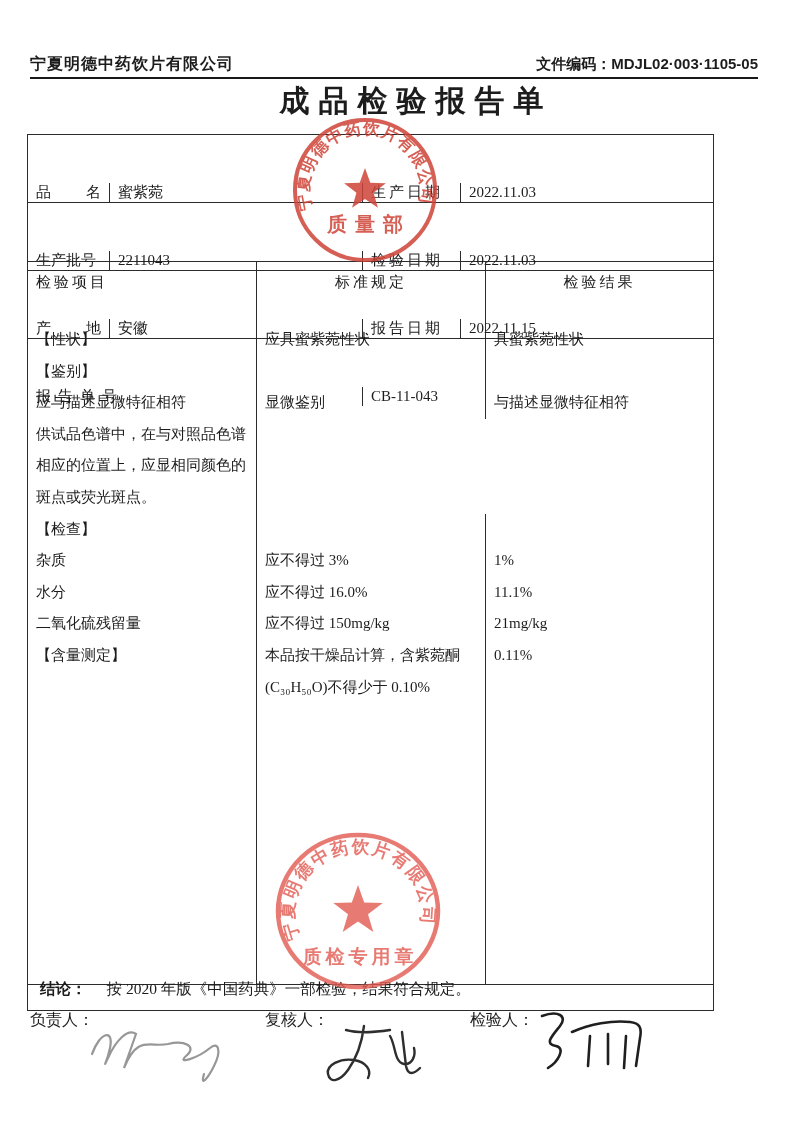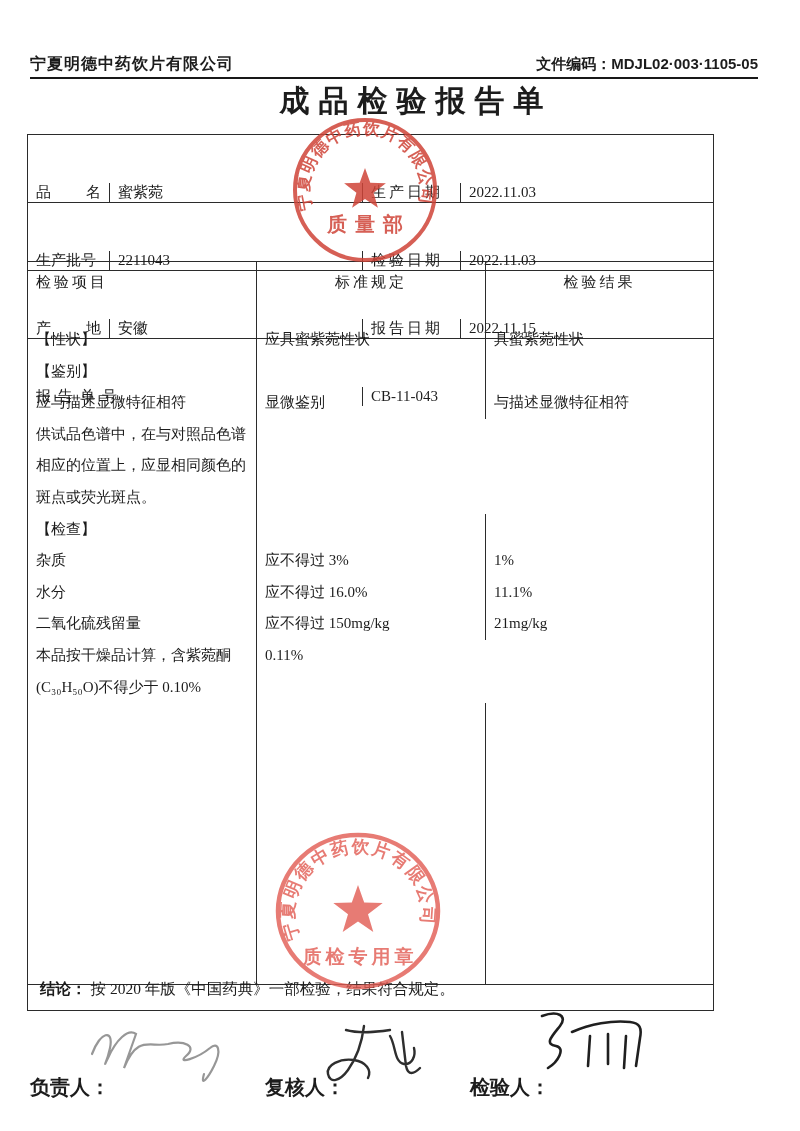--- a/index.html
+++ b/index.html
@@ -42,25 +42,25 @@
   .hrow{height:40px;}
   .hrow .cc{display:flex;align-items:center;line-height:normal;}
   .hrow .c2,.hrow .c3{justify-content:center;}
   .hd{letter-spacing:3px;text-underline-offset:4px;text-align:center;}
   .sprow{height:22px;}
   .drow .cc{min-height:31.6px;}
   .fillrow{flex:1;}
 
   
   .conclusion{left:27px;top:985px;width:687px;height:26px;border:1.6px solid #2b2b2b;border-top:none;
-              box-sizing:border-box;display:flex;align-items:center;padding:0 0 16px 12px;font-size:15.5px;}
+              box-sizing:border-box;display:flex;align-items:center;padding:0 0 16px 12px;font-size:15.5px;gap:16px;}
   .conclusion b{font-weight:bold;margin-right:4px;}
 
   
-  .sign-label{top:1074px;font-size:20px;font-weight:700;
+  .sign-label{top:1010px;font-size:16px;font-weight:400;
               font-family:"Liberation Sans","DejaVu Sans",sans-serif;}
   .sl1{left:30px;} .sl2{left:265px;} .sl3{left:470px;}
   .sig{pointer-events:none;}
 
   
   .stamp{pointer-events:none;}
   .stamp1{left:285px;top:110px;opacity:.85;}
   .stamp2{left:268px;top:826px;opacity:.8;}
 </style>
 </head>
@@ -152,20 +152,21 @@
     <div class="cc c1">水分</div>
     <div class="cc c2">应不得过 16.0%</div>
     <div class="cc c3">11.1%</div>
   </div>
   <div class="crow drow">
     <div class="cc c1">二氧化硫残留量</div>
     <div class="cc c2">应不得过 150mg/kg</div>
     <div class="cc c3">21mg/kg</div>
   </div>
   <div class="crow drow">
+    <div class="cc c1">【含量测定】</div>
     <div class="cc c2">本品按干燥品计算，含紫菀酮 (C₃₀H₅₀O)不得少于 0.10%</div>
     <div class="cc c3">0.11%</div>
   </div>
   <div class="crow fillrow">
     <div class="cc c1"></div>
       <div class="cc c2"></div>
       <div class="cc c3"></div>
   </div>
 </div>
 

